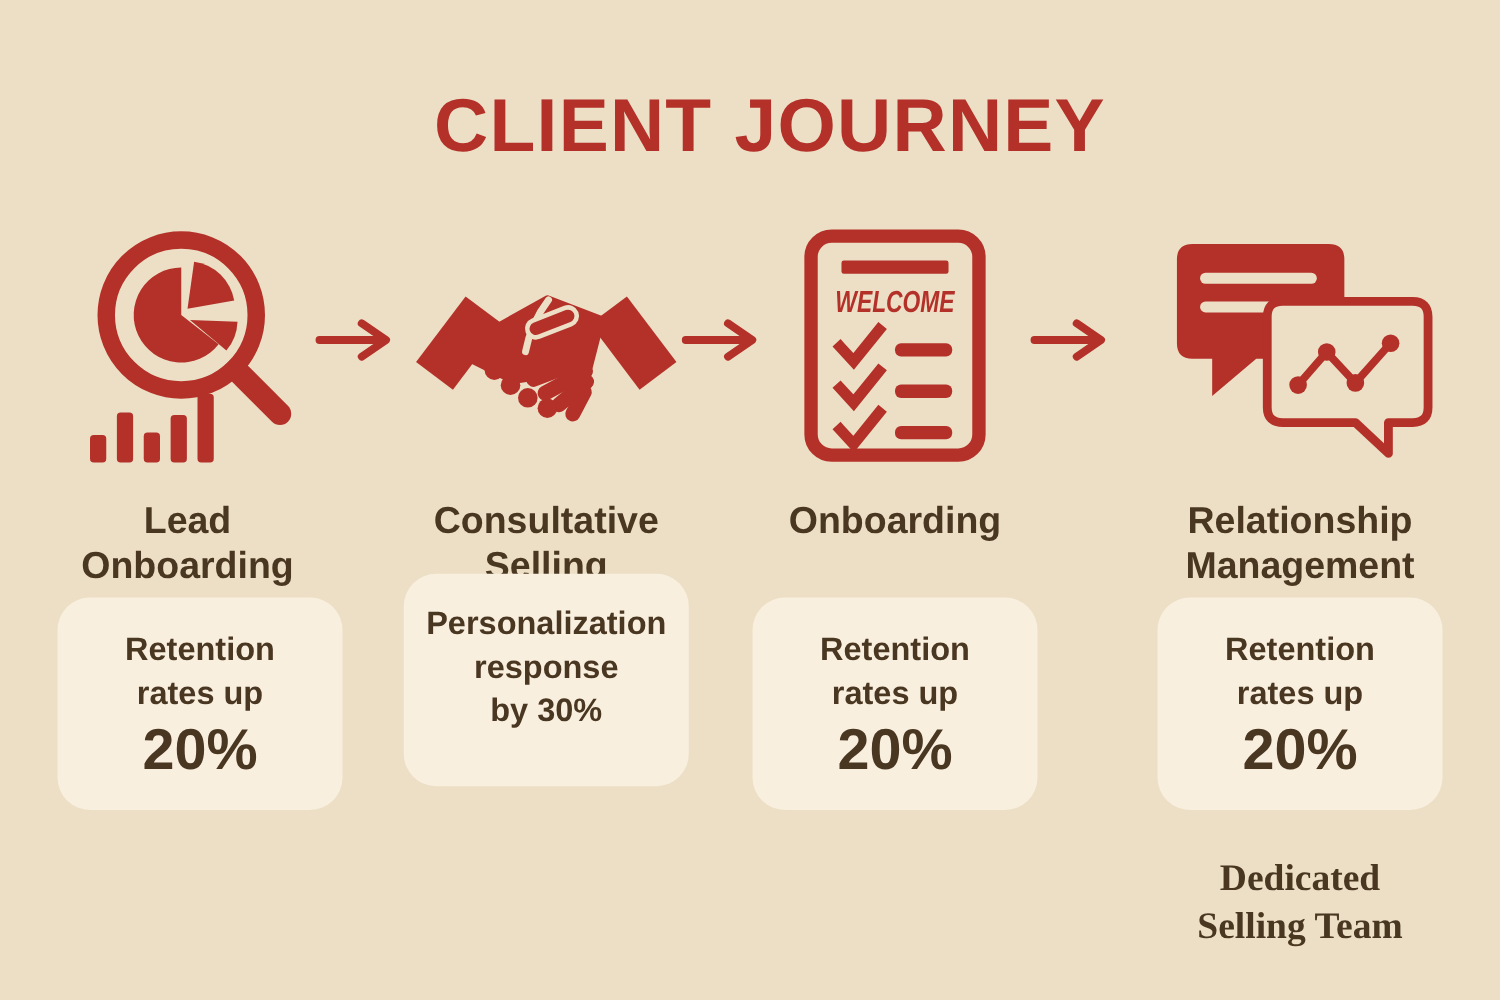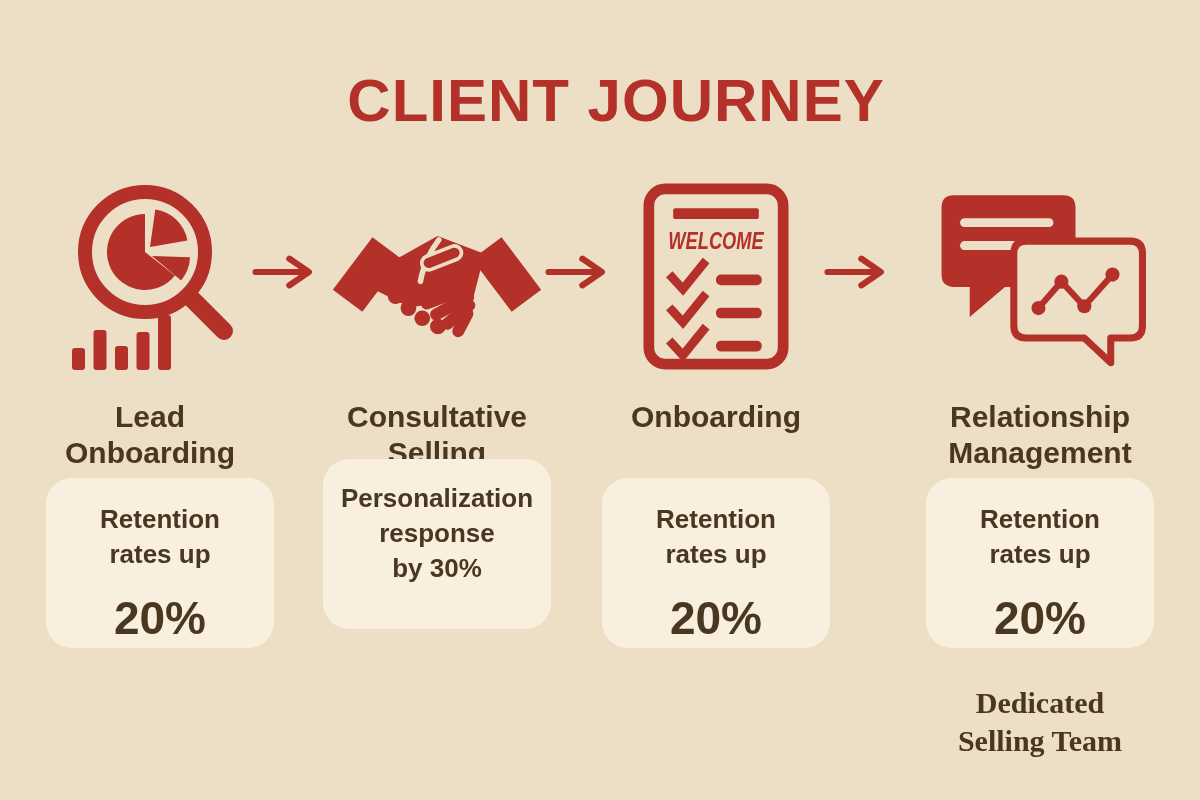--- a/index.html
+++ b/index.html
@@ -26,21 +26,21 @@
     color:#4a3722;
     margin-top:17px;
   }
   .card{
     position:absolute;width:228px;height:170px;
     background:#f9efdf;border-radius:26px;
     box-sizing:border-box;padding:24px 4px 0 4px;
     text-align:center;
   }
   .card-line{font-size:26px;font-weight:bold;line-height:1.35;white-space:nowrap;}
-  .card-stat{font-size:46px;font-weight:bold;line-height:1.2;margin-top:19px;}
+  .card-stat{font-size:46px;font-weight:bold;line-height:1.2;margin-top:0;}
   .footnote{
     position:absolute;width:280px;text-align:center;
     font-size:30px;font-weight:bold;line-height:1.25;
     color:#4a3722;
     font-family:Liberation Serif, serif;
   }
 </style>
 </head>
 <body>
 

